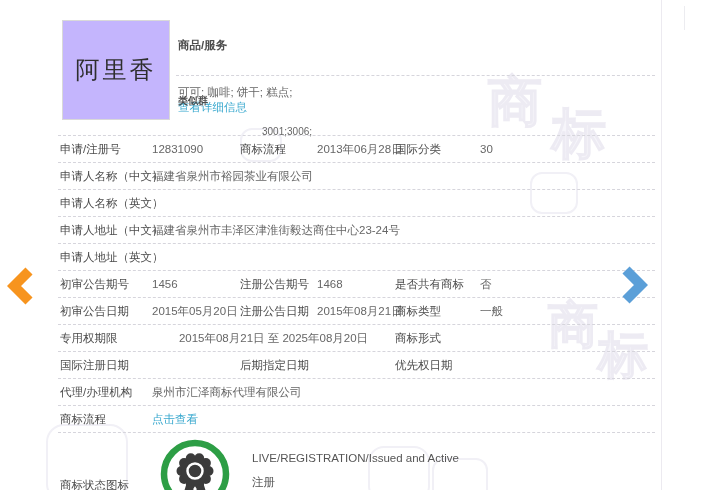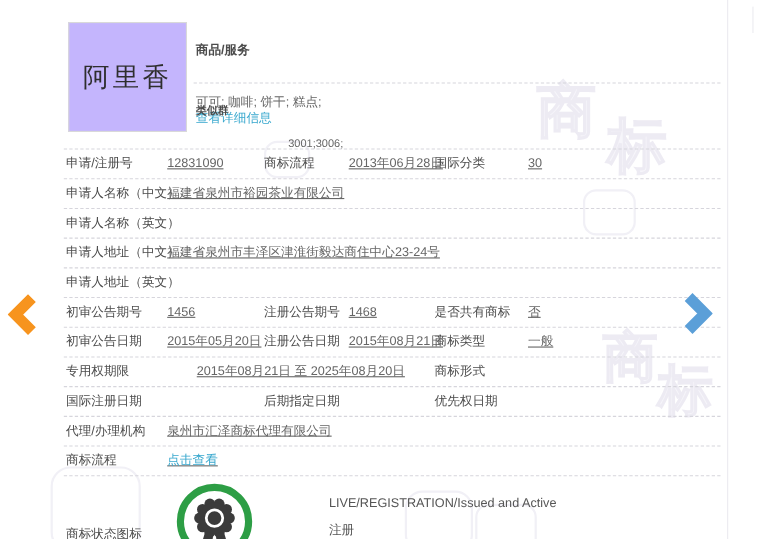--- a/index.html
+++ b/index.html
@@ -29,30 +29,30 @@
   .hlbl{display:inline-block;width:84px;font-weight:bold;color:#4c4c4c;}
   .hval{color:#666;margin-top:32px;}
   .link{color:#38a8ce;text-decoration:none;cursor:pointer;}
   
   .row{
     display:grid;grid-template-columns:92px 88px 77px 78px 77px 1fr;
     height:26px;line-height:26px;border-bottom:1px dashed #d6d5dc;
     margin:0 6px 0 3px;padding-left:2px;font-size:11.5px;white-space:nowrap;
   }
   .lbl{font-weight:normal;color:#4c4c4c;overflow:visible;}
-  .val{color:#666;text-decoration:underline;}
+  .val{color:#666;}
   .val.c3{padding-left:8px;}
   .val.wide{grid-column:2/7;}
   .val.span3{grid-column:2/5;text-align:center;}
   
   .status-row{position:relative;height:69px;margin:0 6px 0 3px;padding-left:2px;font-size:11.5px;}
   .status-row .lbl{position:absolute;left:2px;top:45px;}
   .badge{position:absolute;left:102px;top:6px;width:70px;height:70px;}
   .status-text{position:absolute;left:194px;top:13px;color:#555;}
-  .status-text div{line-height:24px;margin-left:47px;}
+  .status-text div{line-height:24px;}
   
   .nav-arrow{position:absolute;z-index:2;cursor:pointer;width:26px;height:38px;}
   .nav-prev{left:7px;top:267px;}
   .nav-next{left:622px;top:266px;}
 </style>
 </head>
 <body>
 
 <div class="page">
 

